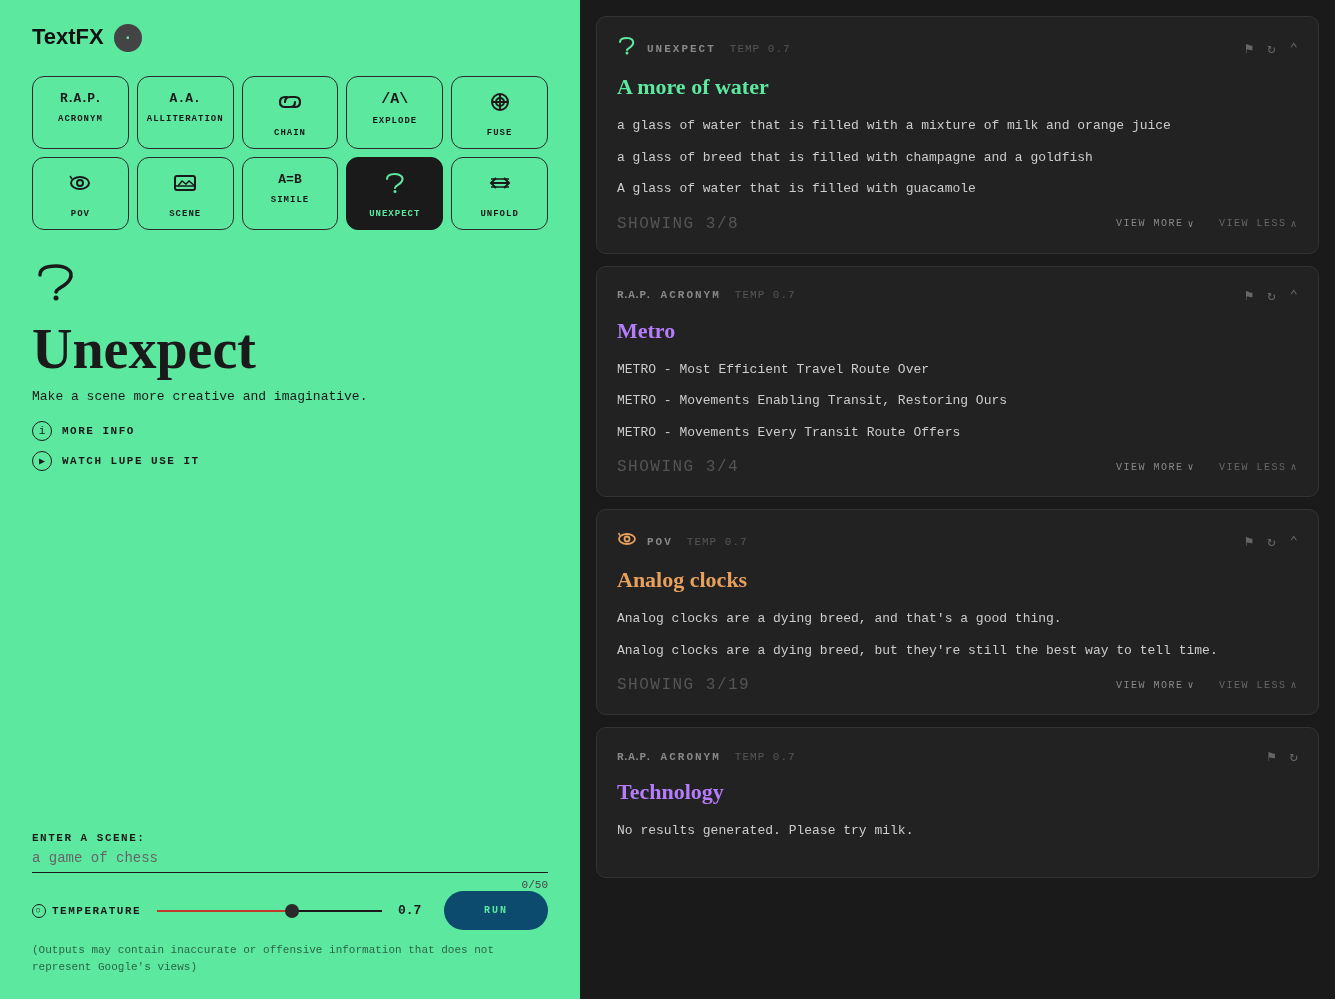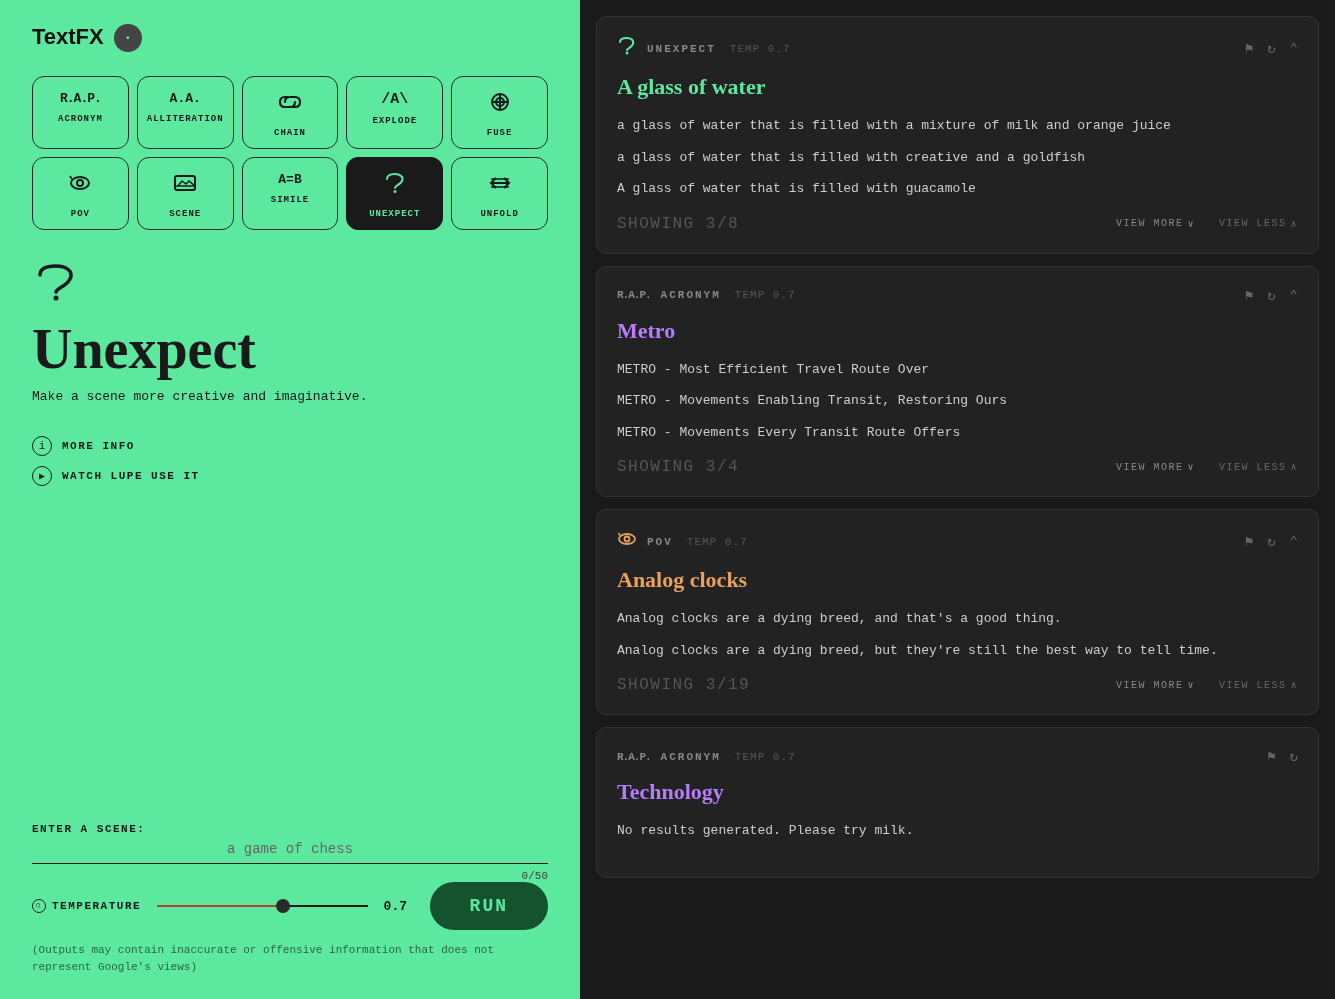--- a/index.html
+++ b/index.html
@@ -102,21 +102,21 @@
       font-size: 56px;
       font-weight: 900;
       color: #1a1a1a;
       font-family: serif;
       line-height: 1;
       margin-bottom: 12px;
     }
     .tool-description {
       font-size: 13px;
       color: #1a1a1a;
-      margin-bottom: 32px;
+      margin-bottom: 17px;
     }
     .tool-actions {
       display: flex;
       flex-direction: column;
       gap: 10px;
       margin-bottom: 24px;
     }
     .tool-action-item {
       display: flex;
       align-items: center;
@@ -170,21 +170,20 @@
     .text-input {
       width: 100%;
       background: transparent;
       border: none;
       border-bottom: 1.5px solid #1a1a1a;
       padding: 6px 0;
       font-size: 14px;
       color: #404040;
       font-family: 'Courier New', monospace;
       outline: none;
-      text-align: center;
     }
     .text-input::placeholder { color: #666; }
     .char-count {
       text-align: right;
       font-size: 11px;
       color: #444;
       margin-top: 6px;
       margin-bottom: 0;
     }
 
@@ -248,26 +247,26 @@
       left: 60%;
       transform: translate(-50%, -50%);
     }
     .temp-value {
       font-size: 13px;
       font-weight: 700;
       color: #1a1a1a;
       min-width: 30px;
     }
     .run-btn {
-      background: #14532d;
+      background: #0c4a6e;
       color: #5de8a0;
       border: none;
       border-radius: 24px;
       padding: 14px 40px;
-      font-size: 18px;
+      font-size: 10px;
       font-weight: 700;
       letter-spacing: 2px;
       cursor: pointer;
       font-family: 'Courier New', monospace;
     }
     .disclaimer {
       font-size: 11px;
       color: #2a6645;
       line-height: 1.5;
       margin-top: 8px;
@@ -526,24 +525,24 @@
         </svg>
       </span>
       <span class="result-tool-name">UNEXPECT</span>
       <span class="result-temp">TEMP 0.7</span>
       <div class="result-header-actions">
         <span class="result-action-icon">⚑</span>
         <span class="result-action-icon">↻</span>
         <span class="result-action-icon">⌃</span>
       </div>
     </div>
-    <div class="result-title green">A glass of water</div>
+    <div class="result-title green">A more of water</div>
     <div class="result-items">
       <div class="result-item">a glass of water that is filled with a mixture of milk and orange juice</div>
-      <div class="result-item">a glass of water that is filled with creative and a goldfish</div>
+      <div class="result-item">a glass of breed that is filled with champagne and a goldfish</div>
       <div class="result-item">A glass of water that is filled with guacamole</div>
     </div>
     <div class="result-footer">
       <span class="showing-label">SHOWING 3/8</span>
       <div class="view-controls">
         <span class="view-btn active">
           <span>VIEW MORE</span> ∨
         </span>
         <span class="view-btn">
           <span>VIEW LESS</span> ∧

